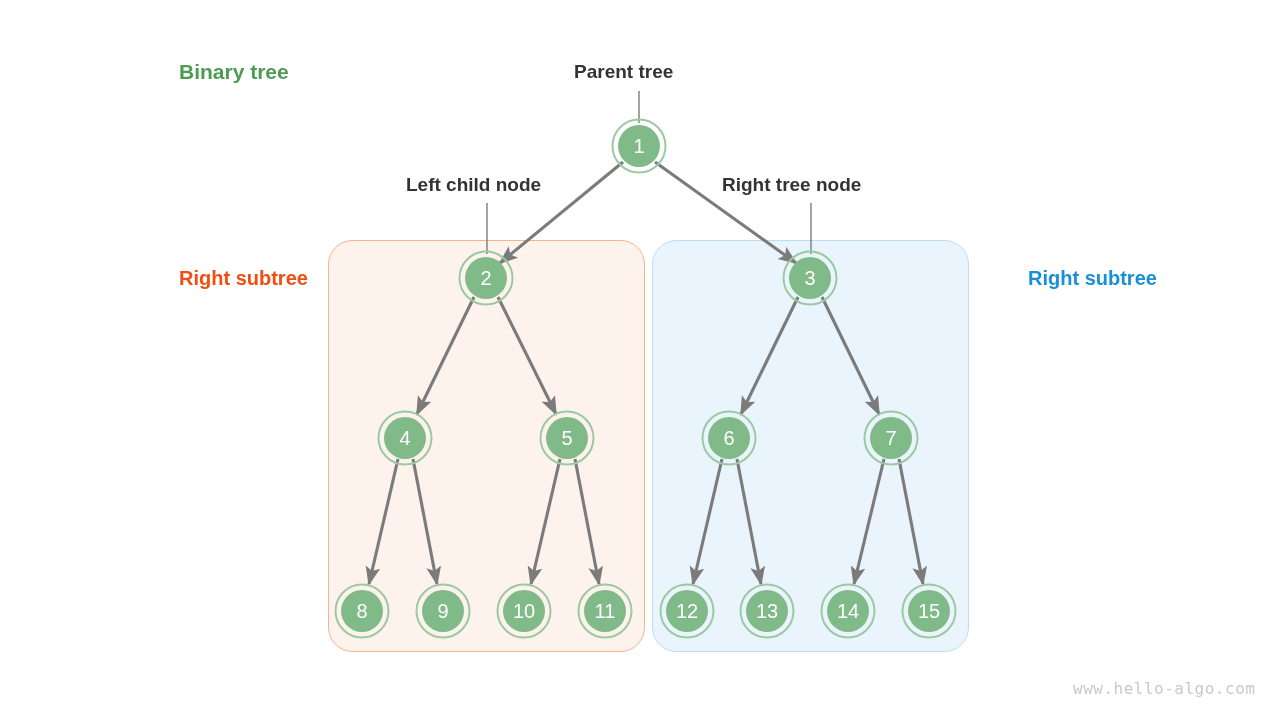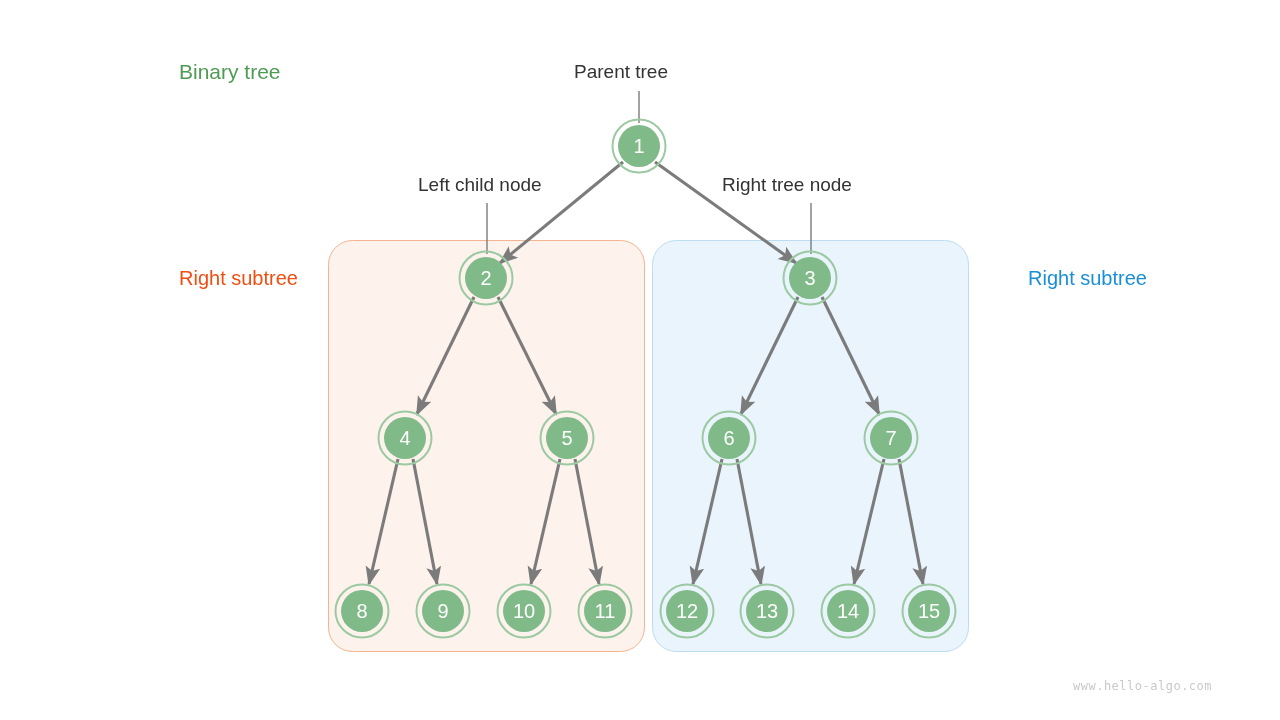--- a/index.html
+++ b/index.html
@@ -19,21 +19,21 @@
   }
   #tree-svg {
     position: absolute;
     left: 0;
     top: 0;
     width: 1280px;
     height: 720px;
   }
   .diagram-label {
     position: absolute;
-    font-weight: normal;
+    font-weight: bold;
     white-space: nowrap;
     line-height: 1;
   }
   .title-label {
     font-size: 21px;
     color: #4e9b54;
   }
   .subtree-label-left {
     font-size: 20px;
     color: #f04e12;
@@ -43,21 +43,21 @@
     color: #1a8fd8;
     margin-left: 44px;
   }
   .callout-label {
     font-size: 19px;
     color: #333333;
   }
   .watermark {
     position: absolute;
     font-family: "DejaVu Sans Mono", "Liberation Mono", monospace;
-    font-size: 12px;
+    font-size: 16px;
     color: #c9c9c9;
     letter-spacing: 0.5px;
     white-space: nowrap;
   }
   .node-text {
     font-family: "Liberation Sans", sans-serif;
     font-size: 20px;
     fill: #ffffff;
   }
 </style>
@@ -179,21 +179,21 @@
           <circle cx="929" cy="611" r="21" fill="#7fba88"></circle>
           <text x="929" y="618" text-anchor="middle" class="node-text">15</text>
         </g>
       </g>
   </svg>
 
   <div class="diagram-label title-label" style="left:179px; top:61px;">Binary tree</div>
 
   <div class="diagram-label callout-label" style="left:574px; top:62px;">Parent tree</div>
 
-  <div class="diagram-label callout-label" style="left:406px; top:175px;margin-left:12px;">Left child node</div>
+  <div class="diagram-label callout-label" style="left:406px; top:175px;">Left child node</div>
 
   <div class="diagram-label callout-label" style="left:722px; top:175px;">Right tree node</div>
 
   <div class="diagram-label subtree-label-left" style="left:179px; top:268px;">Right subtree</div>
 
   <div class="diagram-label subtree-label-right" style="left:984px; top:268px;">Right subtree</div>
 
   <div class="watermark" style="left:1073px; top:679px;">www.hello-algo.com</div>
 
 </div>

